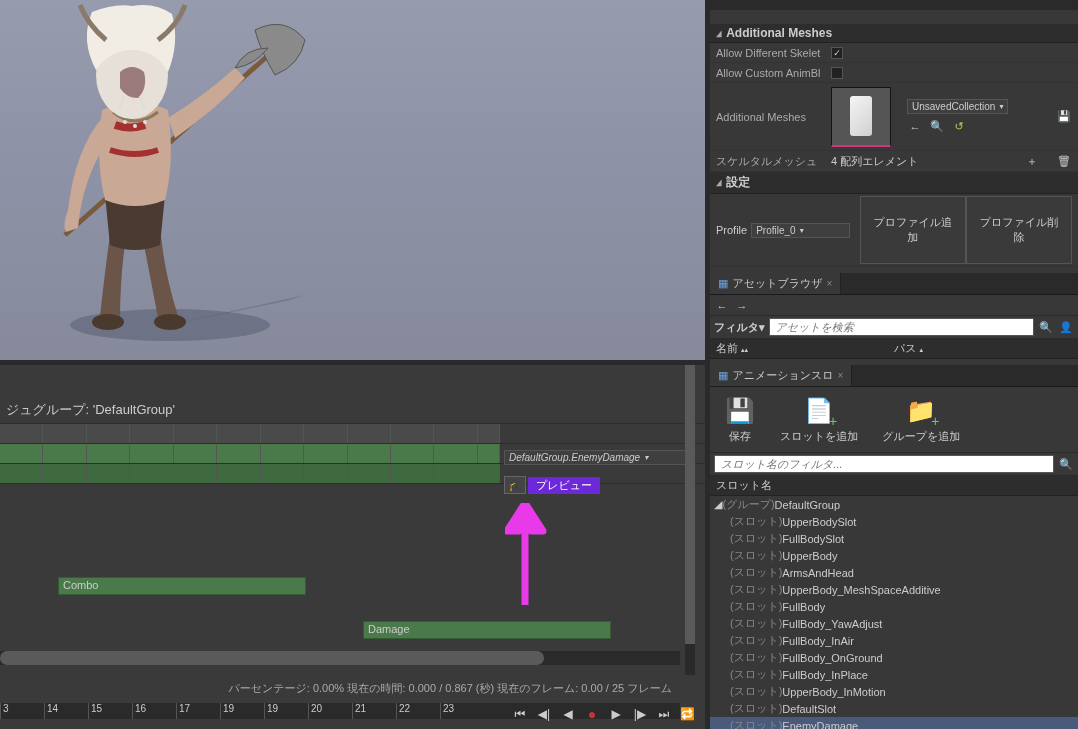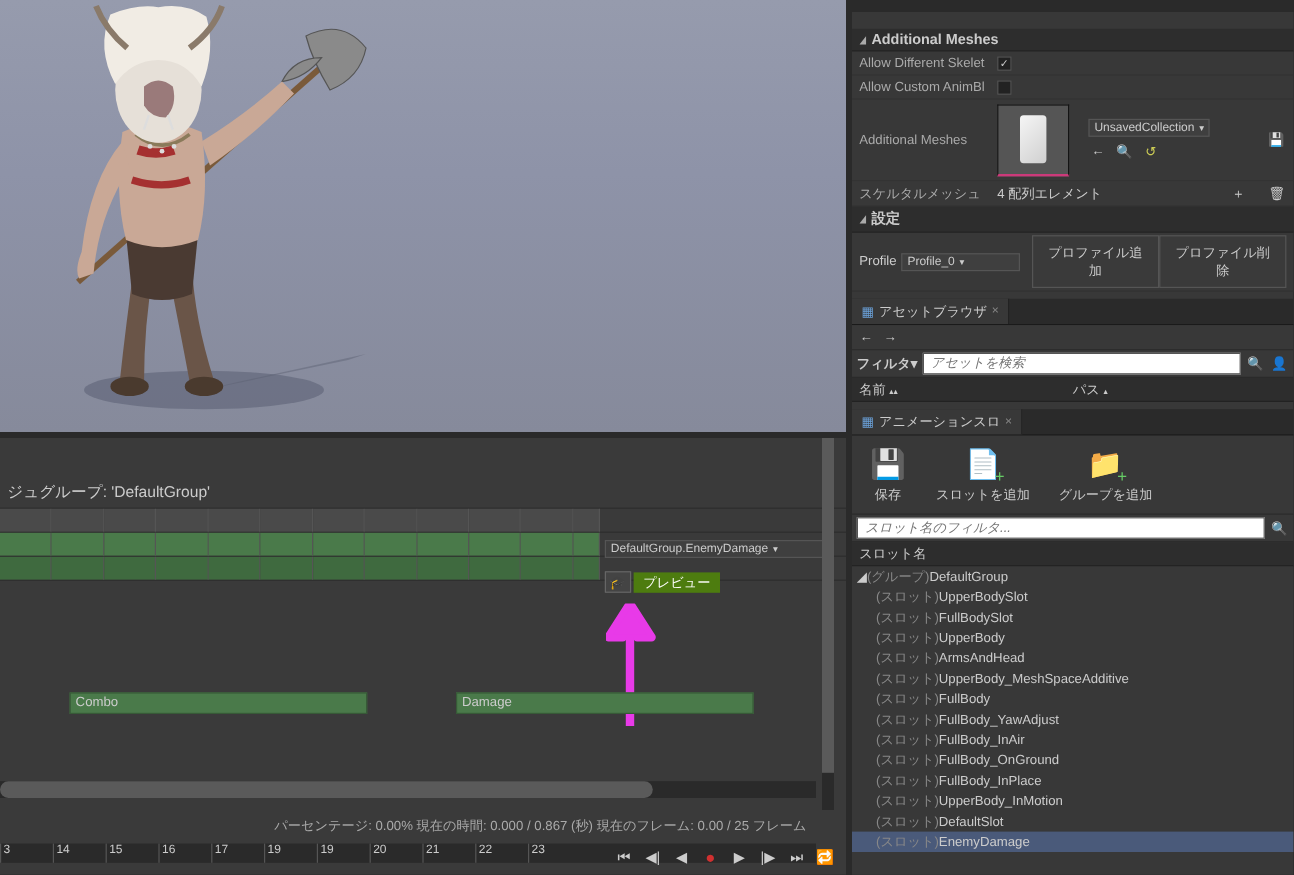--- a/index.html
+++ b/index.html
@@ -14,21 +14,21 @@
 .prop-row { display:flex; align-items:center; padding:2px 6px; border-bottom:1px solid #333; min-height:20px; background:#383838; }
 .prop-label { width:115px; color:#aaa; font-size:11px; overflow:hidden; }
 .prop-val { flex:1; display:flex; align-items:center; gap:16px; }
 .checkbox { width:12px; height:12px; background:#222; border:1px solid #555; display:inline-flex; align-items:center; justify-content:center; color:#ccc; font-size:9px; }
 .checkbox.on::after { content:"✓"; }
 .thumb { width:60px; height:60px; border:1px solid #141414; background:#555; display:flex; align-items:center; justify-content:center; }
 .thumb-inner { width:22px; height:40px; background:linear-gradient(135deg,#f5f5f5,#d0d0d0); border-radius:3px; }
 .dropdown-small { background:#3f3f3f; border:1px solid #555; padding:1px 4px; font-size:10px; color:#ccc; display:inline-flex; align-items:center; gap:4px; }
 .dropdown-small::after { content:"▾"; font-size:8px; }
 .icon-btn { width:16px; height:16px; display:inline-flex; align-items:center; justify-content:center; cursor:pointer; color:#ccc; }
-.button { background:#3a3a3a; border:1px solid #555; padding:6px 8px; color:#ccc; font-size:11px; cursor:pointer; }
+.button { background:#3a3a3a; border:1px solid #555; padding:18px 8px; color:#ccc; font-size:11px; cursor:pointer; }
 .tab-row { display:flex; background:#2a2a2a; border-bottom:1px solid #1a1a1a; }
 .tab { display:flex; align-items:center; gap:4px; padding:3px 8px; background:#383838; border-right:1px solid #222; font-size:11px; }
 .tab-close { font-size:10px; color:#888; }
 .toolbar-row { display:flex; padding:2px 4px; background:#383838; gap:4px; align-items:center; border-bottom:1px solid #2a2a2a; }
 .search-input { flex:1; background:#ffffff; border:1px solid #555; padding:2px 6px; color:#888; font-size:11px; font-style:italic; }
 .list-header { display:flex; background:#2d2d2d; border-bottom:1px solid #222; padding:2px 6px; font-size:11px; }
 .status-row { padding:3px 8px; background:#383838; font-size:11px; display:flex; justify-content:space-between; border-bottom:1px solid #2a2a2a; }
 .big-icon { display:flex; flex-direction:column; align-items:center; gap:2px; padding:4px 10px; cursor:pointer; }
 .big-icon-img { width:32px; height:32px; display:flex; align-items:center; justify-content:center; font-size:24px; }
 .tree { background:#383838; }
@@ -40,21 +40,21 @@
 .timeline-area { position:absolute; left:0; top:365px; width:705px; height:364px; background:#3a3a3a; }
 .montage-header { background:#3a3a3a; padding:4px 6px; font-size:13px; border-bottom:1px solid #2d2d2d; }
 .track-row { display:flex; height:20px; border-bottom:1px solid #2d2d2d; }
 .track-cells { display:flex; flex:1; }
 .track-cell { flex:1; border-right:1px solid #555; background:#4a4a4a; }
 .track-green { background:#4a7a4a; }
 .track-green-light { background:#3f6a3f; }
 .slot-dropdown { position:absolute; left:504px; top:85px; }
 .preview-btn { position:absolute; left:504px; top:111px; display:flex; align-items:center; gap:2px; }
 .preview-btn .hat { width:22px; height:18px; background:#444; border:1px solid #666; display:flex; align-items:center; justify-content:center; }
-.preview-btn .txt { background:#4d7c0f; color:#fff; padding:1px 8px; font-size:11px; }
+.preview-btn .txt { background:#6d28d9; color:#fff; padding:1px 8px; font-size:11px; }
 .arrow-annotation { position:absolute; left:505px; top:138px; pointer-events:none; }
 .section-bars { position:absolute; left:0; top:212px; width:680px; }
 .section-bar { position:absolute; height:18px; background:#4a7a4a; border:1px solid #375a37; padding:1px 4px; font-size:11px; color:#ccc; }
 .timeline-text { position:absolute; left:0; top:316px; width:680px; text-align:right; padding-right:8px; font-size:11px; color:#aaa; }
 .ruler { position:absolute; left:0; top:338px; width:680px; height:16px; background:#2a2a2a; display:flex; }
 .ruler-tick { position:relative; width:44px; border-left:1px solid #555; font-size:10px; padding-left:2px; color:#ccc; }
 .transport { position:absolute; right:8px; top:340px; display:flex; gap:6px; }
 .transport-btn { width:18px; height:18px; display:flex; align-items:center; justify-content:center; color:#ccc; cursor:pointer; font-size:12px; }
 .rec { color:#d03030; font-size:14px; }
 .scrollbar-h { position:absolute; left:0; top:286px; width:680px; height:14px; background:#2a2a2a; }
@@ -270,34 +270,34 @@
         <div class="track-cell track-green-light"></div>
         <div class="track-cell track-green-light"></div>
         <div class="track-cell track-green-light"></div>
         <div class="track-cell track-green-light"></div>
         <div class="track-cell track-green-light"></div>
         <div class="track-cell track-green-light"></div>
         <div class="track-cell track-green-light" style="flex:0.5;"></div>
       </div>
     </div>
 
-  <div class="slot-dropdown"><span class="dropdown-small" style="width:184px;">DefaultGroup.EnemyDamage</span></div>
+  <div class="slot-dropdown"><span class="dropdown-small" style="width:184px;font-style:italic;">DefaultGroup.EnemyDamage</span></div>
   <div class="preview-btn">
     <div class="hat">🎓</div>
     <div class="txt">プレビュー</div>
   </div>
   <svg class="arrow-annotation" width="60" height="105">
     <line x1="20" y1="102" x2="20" y2="18" stroke="#e83ae8" stroke-width="7"></line>
     <polygon points="20,0 2,28 14,28 14,20 26,20 26,28 38,28" fill="none" stroke="#e83ae8" stroke-width="7" stroke-linejoin="round"></polygon>
     <polygon points="20,4 6,26 34,26" fill="#e83ae8"></polygon>
   </svg>
 
   <div class="section-bars">
     <div class="section-bar" style="left:58px;width:248px;">Combo</div>
-    <div class="section-bar" style="left:380px;width:248px;">Damage</div>
+    <div class="section-bar" style="left:363px;width:248px;margin-top:44px;">Damage</div>
   </div>
 
   <div class="scrollbar-h">
       <div class="scrollbar-h-thumb"></div>
     </div>
   <div class="scrollbar-v" style="left:685px;">
       <div class="scrollbar-v-thumb"></div>
     </div>
 
   <div class="timeline-text">パーセンテージ: 0.00%  現在の時間: 0.000 / 0.867 (秒)   現在のフレーム: 0.00 / 25 フレーム</div>

